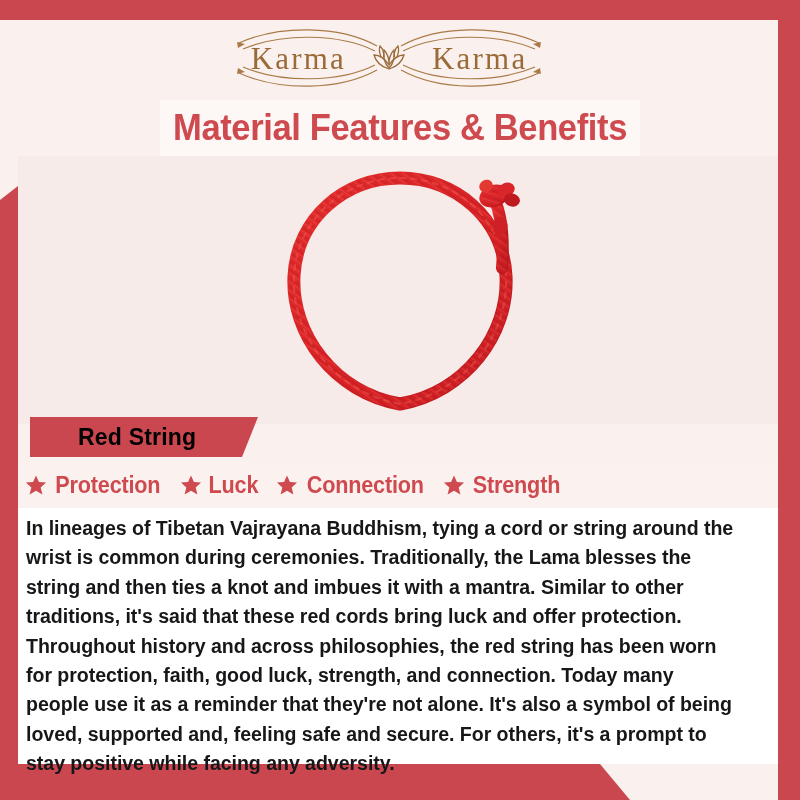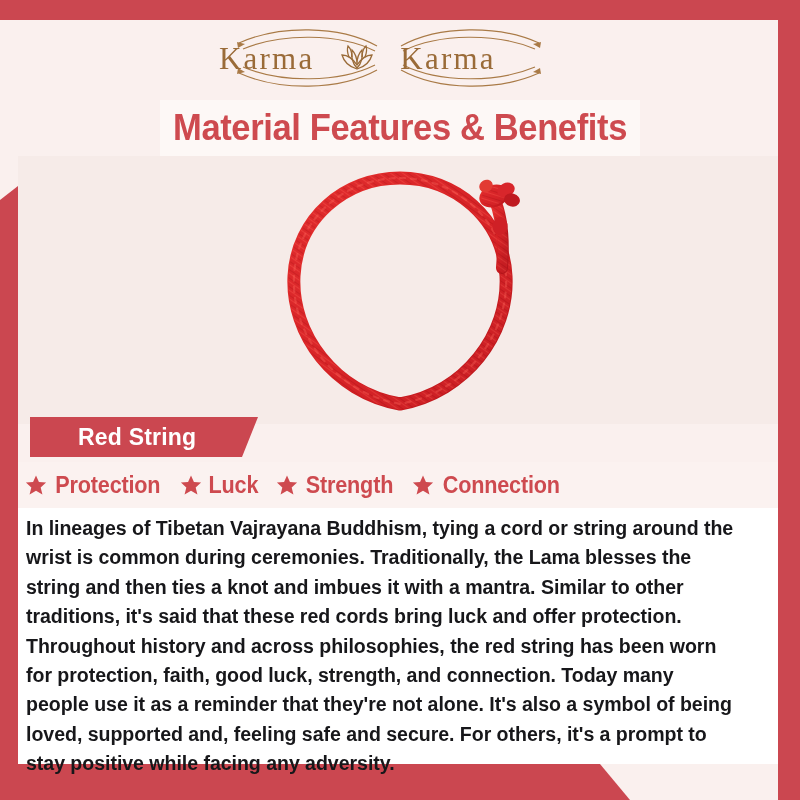--- a/index.html
+++ b/index.html
@@ -38,21 +38,21 @@
     clip-path: polygon(0 0, 600px 0, 630px 36px, 0 36px);
   }
 
   
   .logo-wrap {
     position:absolute; left:0; top:22px; width:778px; height:72px;
     display:flex; align-items:center; justify-content:center;
   }
   .logo {
     position:relative;
-    display:flex; align-items:center; justify-content:flex-start;
+    display:flex; align-items:center; justify-content:center;
     gap:24px;
     width:340px; height:62px;
   }
   .logo-word {
     font-family:"Liberation Serif", serif;
     font-size:31px;
     letter-spacing:2.2px;
     color:#9a6b38;
     line-height:1;
     z-index:2;
@@ -88,21 +88,21 @@
   .bracelet-svg { position:absolute; left:232px; top:0px; }
 
   
   .ribbon {
     position:absolute; left:30px; top:417px; width:228px; height:40px;
     background:var(--red, #cb4750);
     clip-path: polygon(0 0, 228px 0, 212px 40px, 0 40px);
     display:flex; align-items:center;
   }
   .ribbon-text {
-    color:#ffffff;
+    color:#000000;
     font-size:23px;
     font-weight:bold;
     padding-left:48px;
     letter-spacing:0.2px;
     white-space:nowrap;
   }
 
   
   .benefits {
     position:absolute; left:18px; top:462px; width:760px; height:46px;
@@ -248,28 +248,28 @@
         <polygon points="12,1.5 15.2,8.8 23,9.4 17.1,14.6 19,22.4 12,18.2 5,22.4 6.9,14.6 1,9.4 8.8,8.8" fill="#ce4a4f"></polygon>
       </svg>
       <span class="benefit-label">Luck</span>
     </div>
 
 
     <div class="benefit">
       <svg class="benefit-star" width="22" height="22" viewBox="0 0 24 24">
         <polygon points="12,1.5 15.2,8.8 23,9.4 17.1,14.6 19,22.4 12,18.2 5,22.4 6.9,14.6 1,9.4 8.8,8.8" fill="#ce4a4f"></polygon>
       </svg>
+      <span class="benefit-label">Connection</span>
+    </div>
+
+    <div class="benefit">
+      <svg class="benefit-star" width="22" height="22" viewBox="0 0 24 24">
+        <polygon points="12,1.5 15.2,8.8 23,9.4 17.1,14.6 19,22.4 12,18.2 5,22.4 6.9,14.6 1,9.4 8.8,8.8" fill="#ce4a4f"></polygon>
+      </svg>
       <span class="benefit-label">Strength</span>
-    </div>
-
-    <div class="benefit">
-      <svg class="benefit-star" width="22" height="22" viewBox="0 0 24 24">
-        <polygon points="12,1.5 15.2,8.8 23,9.4 17.1,14.6 19,22.4 12,18.2 5,22.4 6.9,14.6 1,9.4 8.8,8.8" fill="#ce4a4f"></polygon>
-      </svg>
-      <span class="benefit-label">Connection</span>
     </div>
 
   </div>
 
   <div class="body-panel">
     <p class="body-text">In lineages of Tibetan Vajrayana Buddhism, tying a cord or string around the wrist is common during ceremonies. Traditionally, the Lama blesses the string and then ties a knot and imbues it with a mantra. Similar to other traditions, it's said that these red cords bring luck and offer protection. Throughout history and across philosophies, the red string has been worn for protection, faith, good luck, strength, and connection. Today many people use it as a reminder that they're not alone. It's also a symbol of being loved, supported and, feeling safe and secure. For others, it's a prompt to stay positive while facing any adversity.</p>
   </div>
 
 </div>
 

